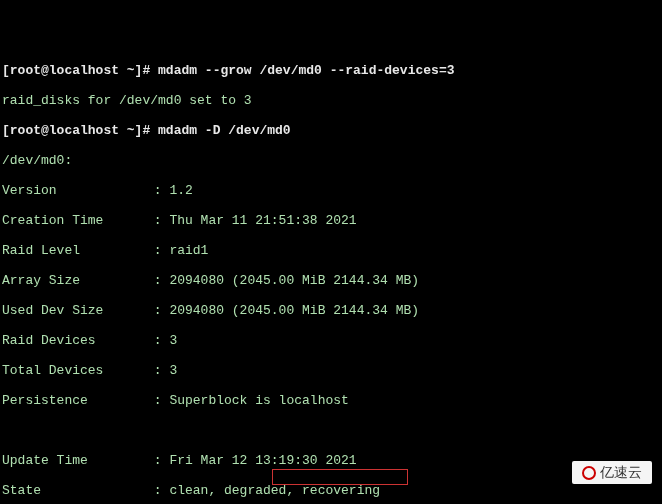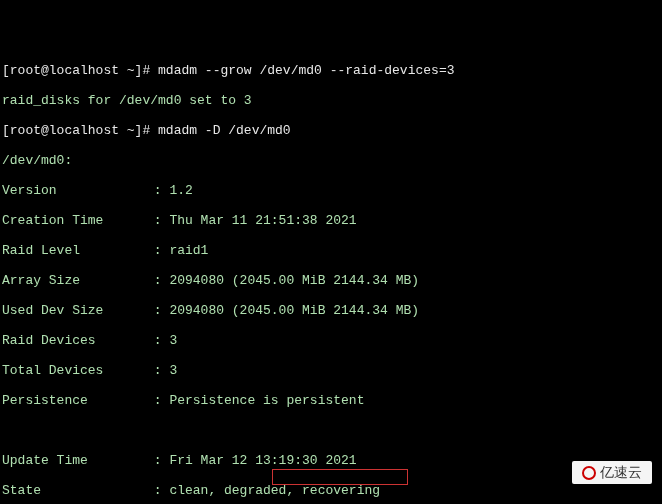--- a/index.html
+++ b/index.html
@@ -8,21 +8,21 @@
       font-family: "Courier New", monospace;
       font-size: 13px;
       line-height: 15px;
       color: #b0e0b0;
       width: 662px;
       height: 504px;
       position: relative;
       white-space: pre;
       padding: 3px 2px;
     }
-    .white { color: #e8e8e8; }
+    .white { color: #e8e8e8; font-weight: bold; }
     .green { color: #b0e0b0; }
     .line { display: block; }
     .kv { display: block; }
     .label { display: inline-block; width: 144px; text-align: left; color: #b0e0b0; }
     .sep { color: #b0e0b0; }
     .val { color: #b0e0b0; margin-top: 36px; }
     .highlight-box {
       position: absolute;
       border: 1px solid #cc3333;
       width: 136px;
@@ -61,21 +61,21 @@
 <span class="line green">raid_disks for /dev/md0 set to 3</span>
 <span class="line"><span class="white">[root@localhost ~]# </span><span class="white">mdadm -D /dev/md0</span></span>
 <span class="line green">/dev/md0:</span>
 <span class="kv"><span class="label">Version</span><span class="sep"> : </span><span class="val">1.2</span></span>
 <span class="kv"><span class="label">Creation Time</span><span class="sep"> : </span><span class="val">Thu Mar 11 21:51:38 2021</span></span>
 <span class="kv"><span class="label">Raid Level</span><span class="sep"> : </span><span class="val">raid1</span></span>
 <span class="kv"><span class="label">Array Size</span><span class="sep"> : </span><span class="val">2094080 (2045.00 MiB 2144.34 MB)</span></span>
 <span class="kv"><span class="label">Used Dev Size</span><span class="sep"> : </span><span class="val">2094080 (2045.00 MiB 2144.34 MB)</span></span>
 <span class="kv"><span class="label">Raid Devices</span><span class="sep"> : </span><span class="val">3</span></span>
 <span class="kv"><span class="label">Total Devices</span><span class="sep"> : </span><span class="val">3</span></span>
-<span class="kv"><span class="label">Persistence</span><span class="sep"> : </span><span class="val">Persistence is persistent</span></span>
+<span class="kv"><span class="label">Persistence</span><span class="sep"> : </span><span class="val">Superblock is localhost</span></span>
 <span class="line"> </span>
 <span class="kv"><span class="label">Update Time</span><span class="sep"> : </span><span class="val">Fri Mar 12 13:19:30 2021</span></span>
 <span class="kv"><span class="label">State</span><span class="sep"> : </span><span class="val">clean, degraded, recovering</span></span>
 
 
 
 
 
 
 

